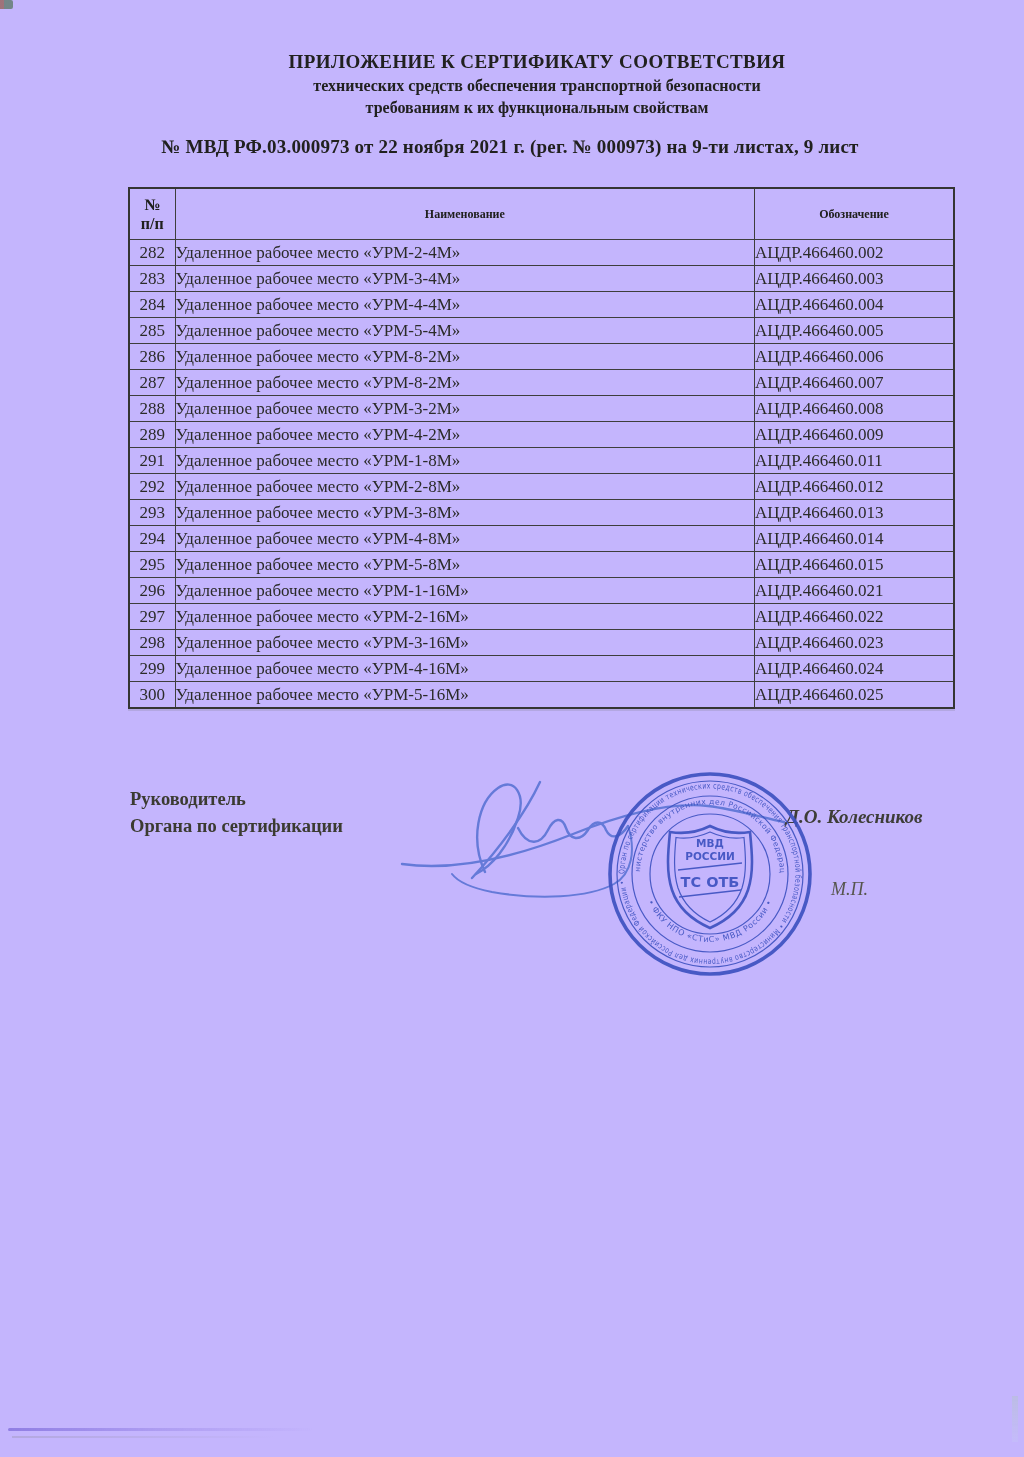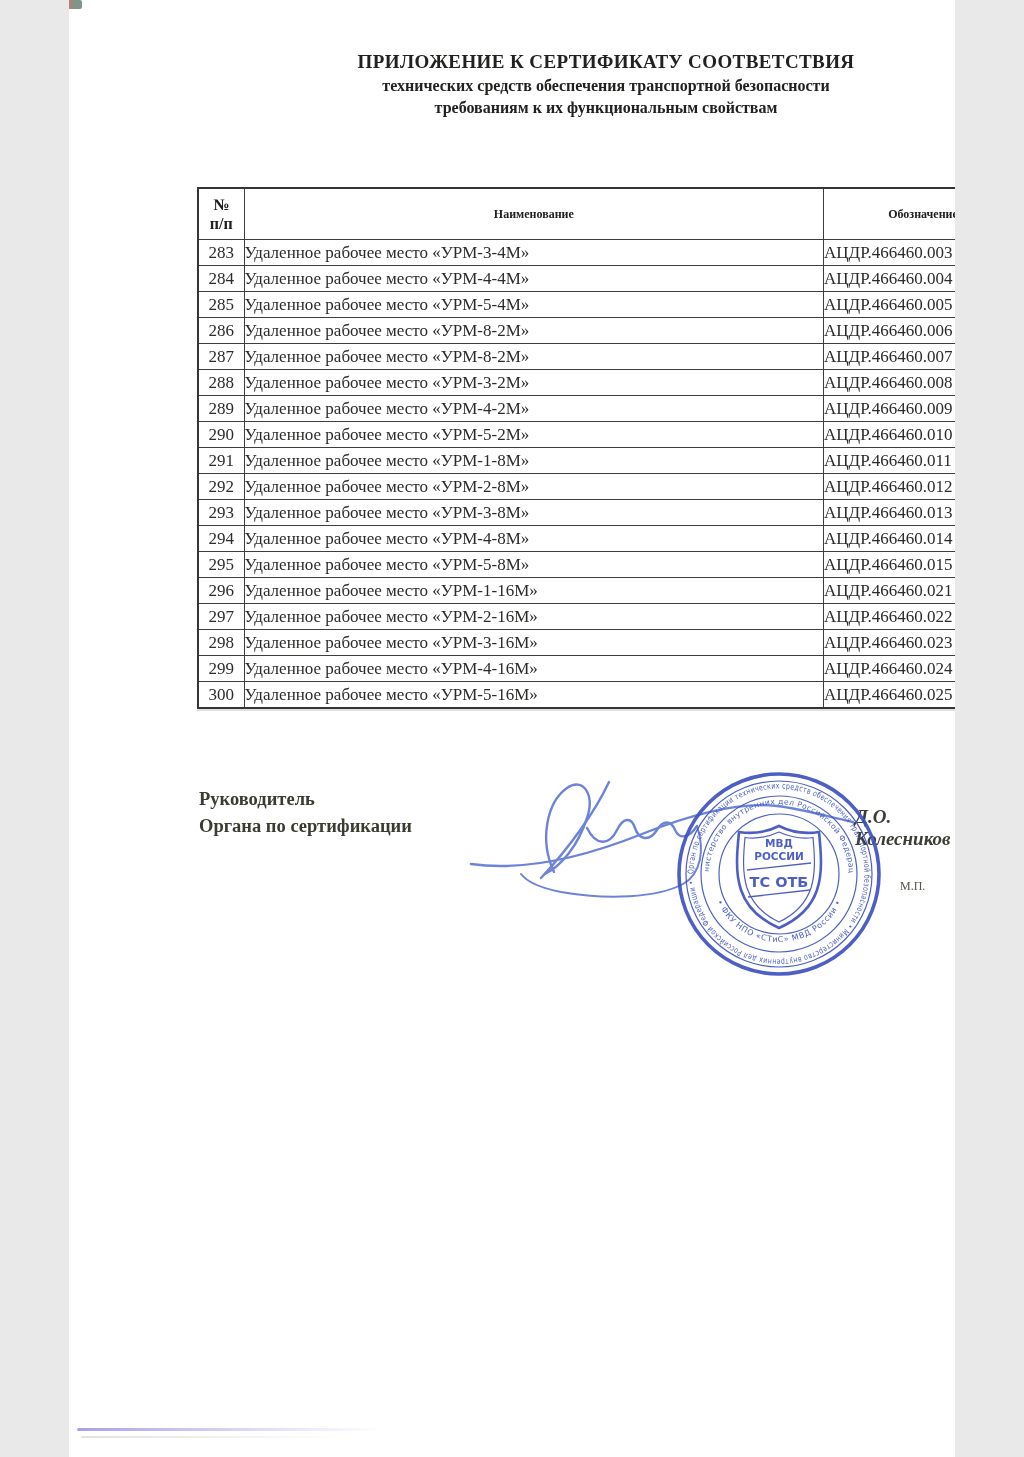--- a/index.html
+++ b/index.html
@@ -1,24 +1,23 @@
 <!DOCTYPE html>
 <html lang="ru"><head>
 <meta charset="utf-8">
 <style>
   html,body{margin:0;padding:0;background:#e9e9e9;}
   .page{
     position:relative;
-    width:849px;height:1457px;
+    width:1024px;height:1457px;
     margin:0 auto;
-    background:#ffffff;
+    background:#c4b5fd;
     overflow:hidden;
     font-family:"Liberation Serif","DejaVu Serif",serif;
     color:#262624;
-    padding-left:37px;
   }
   
   .titles{position:absolute;left:50px;top:48px;width:974px;text-align:center;}
   .t1{font-size:19px;font-weight:bold;letter-spacing:.4px;line-height:27px;color:#21211f;}
   .t2,.t3{font-size:16px;font-weight:bold;line-height:22px;color:#21211f;}
   .reg{
     position:absolute;left:0;top:136px;width:1020px;text-align:center;
     font-size:19px;font-weight:bold;color:#21211f;letter-spacing:.2px;
   }
   
@@ -48,21 +47,21 @@
     position:absolute;left:130px;top:786px;
     font-size:18.5px;font-weight:bold;
     line-height:27px;color:#3b3b31;
   }
   .signer{
     position:absolute;left:786px;top:806px;
     font-size:19px;font-weight:bold;font-style:italic;color:#3d3d37;
   }
   .mp{
     position:absolute;left:831px;top:879px;
-    font-size:12px;color:#56554d;
+    font-size:18px;font-style:italic;color:#56554d;
   }
   .sig-svg{position:absolute;left:388px;top:768px;}
   .stamp-svg{position:absolute;left:598px;top:762px;opacity:.92;}
   
   .corner-mark{
     position:absolute;left:0;top:0;width:13px;height:9px;
     background:linear-gradient(90deg,#96625a 0 30%,#5f7a6c 30%);
     opacity:.8;border-radius:0 2px 2px 0;
   }
   .edge-line-purple{
@@ -88,39 +87,45 @@
   <div class="corner-mark"></div>
   <div class="edge-line-purple"></div>
   <div class="edge-line-gray"></div>
   <div class="edge-streak-right"></div>
 
   <div class="titles">
     <div class="t1">ПРИЛОЖЕНИЕ К СЕРТИФИКАТУ СООТВЕТСТВИЯ</div>
     <div class="t2">технических средств обеспечения транспортной безопасности</div>
     <div class="t3">требованиям к их функциональным свойствам</div>
   </div>
+  <div class="reg">№ МВД РФ.03.000973 от 22 ноября 2021 г. (рег. № 000973) на 9-ти листах, 9 лист</div>
 
   <table class="items">
     <colgroup>
       <col class="c-num">
         <col class="c-name">
         <col class="c-des">
     </colgroup>
     <thead>
       <tr>
         <th class="h-num">
           <div>№</div>
           <div>п/п</div>
         </th>
         <th>Наименование</th>
         <th>Обозначение</th>
       </tr>
     </thead>
     <tbody>
 
+        <tr>
+          <td class="c-num">282</td>
+          <td class="c-name">Удаленное рабочее место «УРМ-2-4М»</td>
+          <td class="c-des">АЦДР.466460.002</td>
+        </tr>
 
         <tr>
           <td class="c-num">283</td>
           <td class="c-name">Удаленное рабочее место «УРМ-3-4М»</td>
           <td class="c-des">АЦДР.466460.003</td>
         </tr>
 
         <tr>
           <td class="c-num">284</td>
           <td class="c-name">Удаленное рабочее место «УРМ-4-4М»</td>
@@ -150,25 +155,20 @@
           <td class="c-name">Удаленное рабочее место «УРМ-3-2М»</td>
           <td class="c-des">АЦДР.466460.008</td>
         </tr>
 
         <tr>
           <td class="c-num">289</td>
           <td class="c-name">Удаленное рабочее место «УРМ-4-2М»</td>
           <td class="c-des">АЦДР.466460.009</td>
         </tr>
 
-        <tr>
-          <td class="c-num">290</td>
-          <td class="c-name">Удаленное рабочее место «УРМ-5-2М»</td>
-          <td class="c-des">АЦДР.466460.010</td>
-        </tr>
 
         <tr>
           <td class="c-num">291</td>
           <td class="c-name">Удаленное рабочее место «УРМ-1-8М»</td>
           <td class="c-des">АЦДР.466460.011</td>
         </tr>
 
         <tr>
           <td class="c-num">292</td>
           <td class="c-name">Удаленное рабочее место «УРМ-2-8М»</td>

